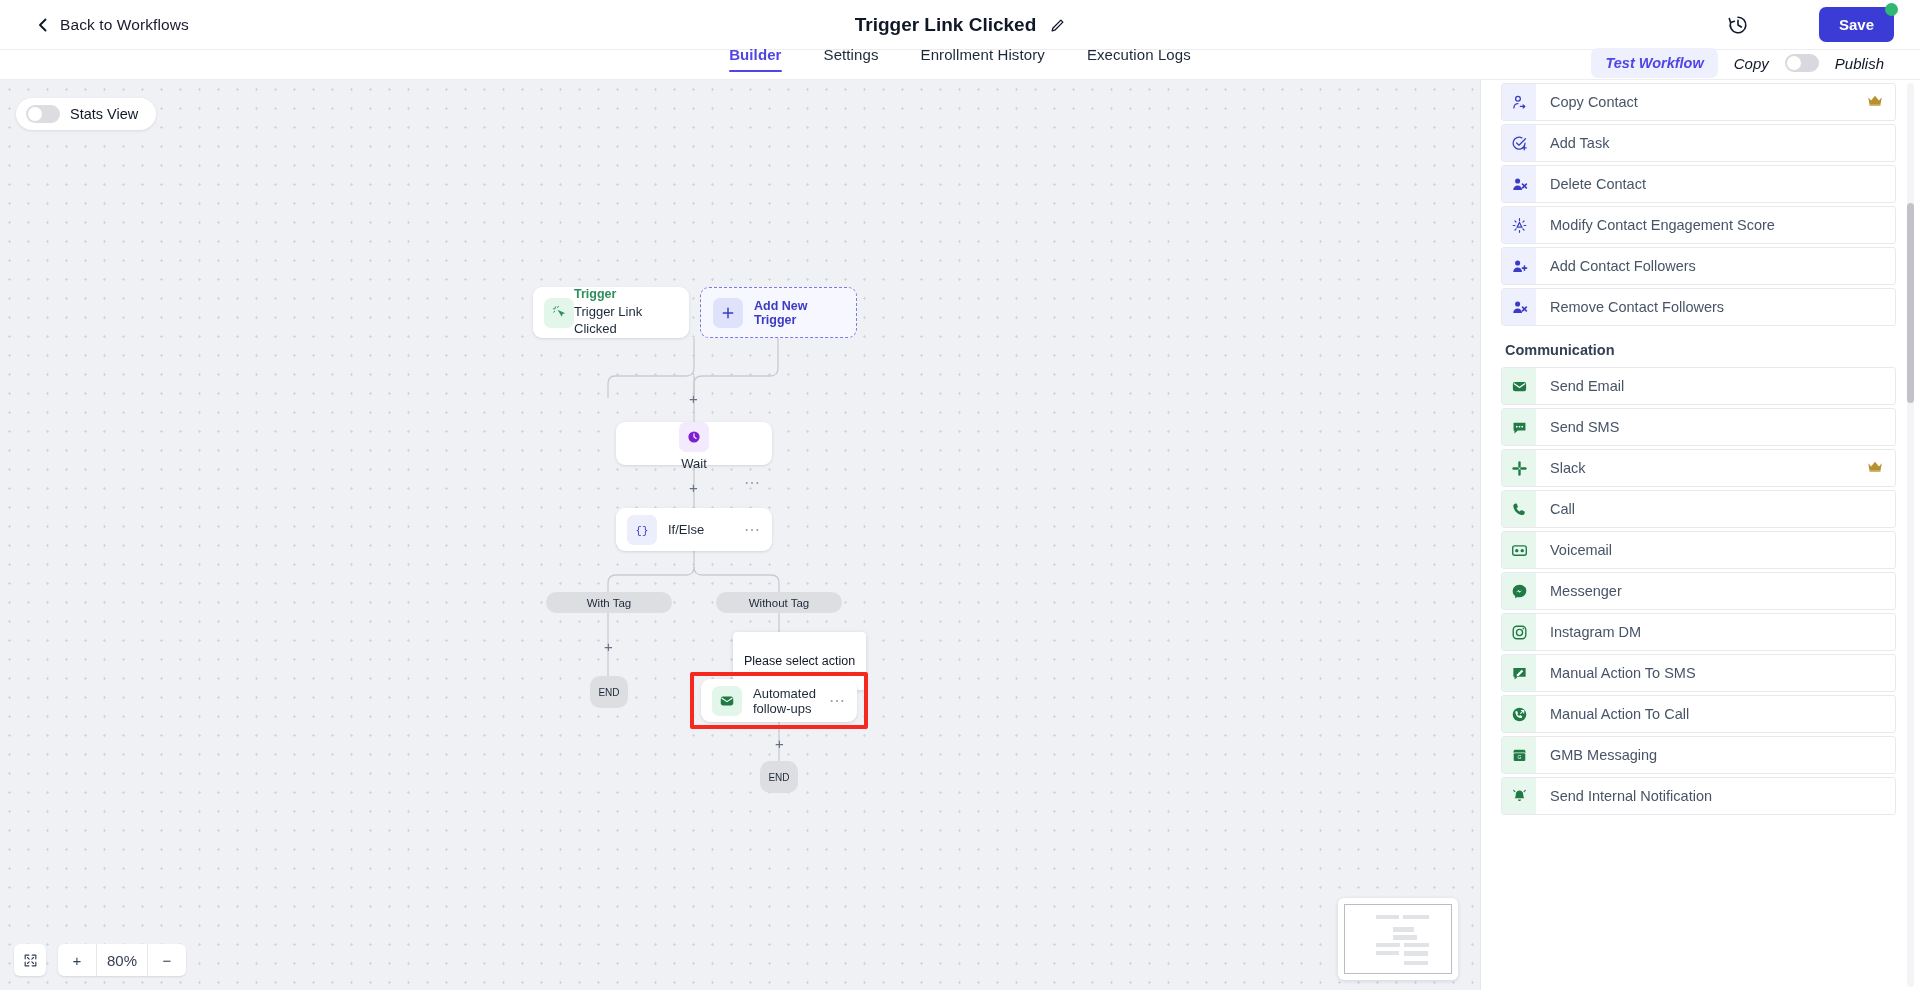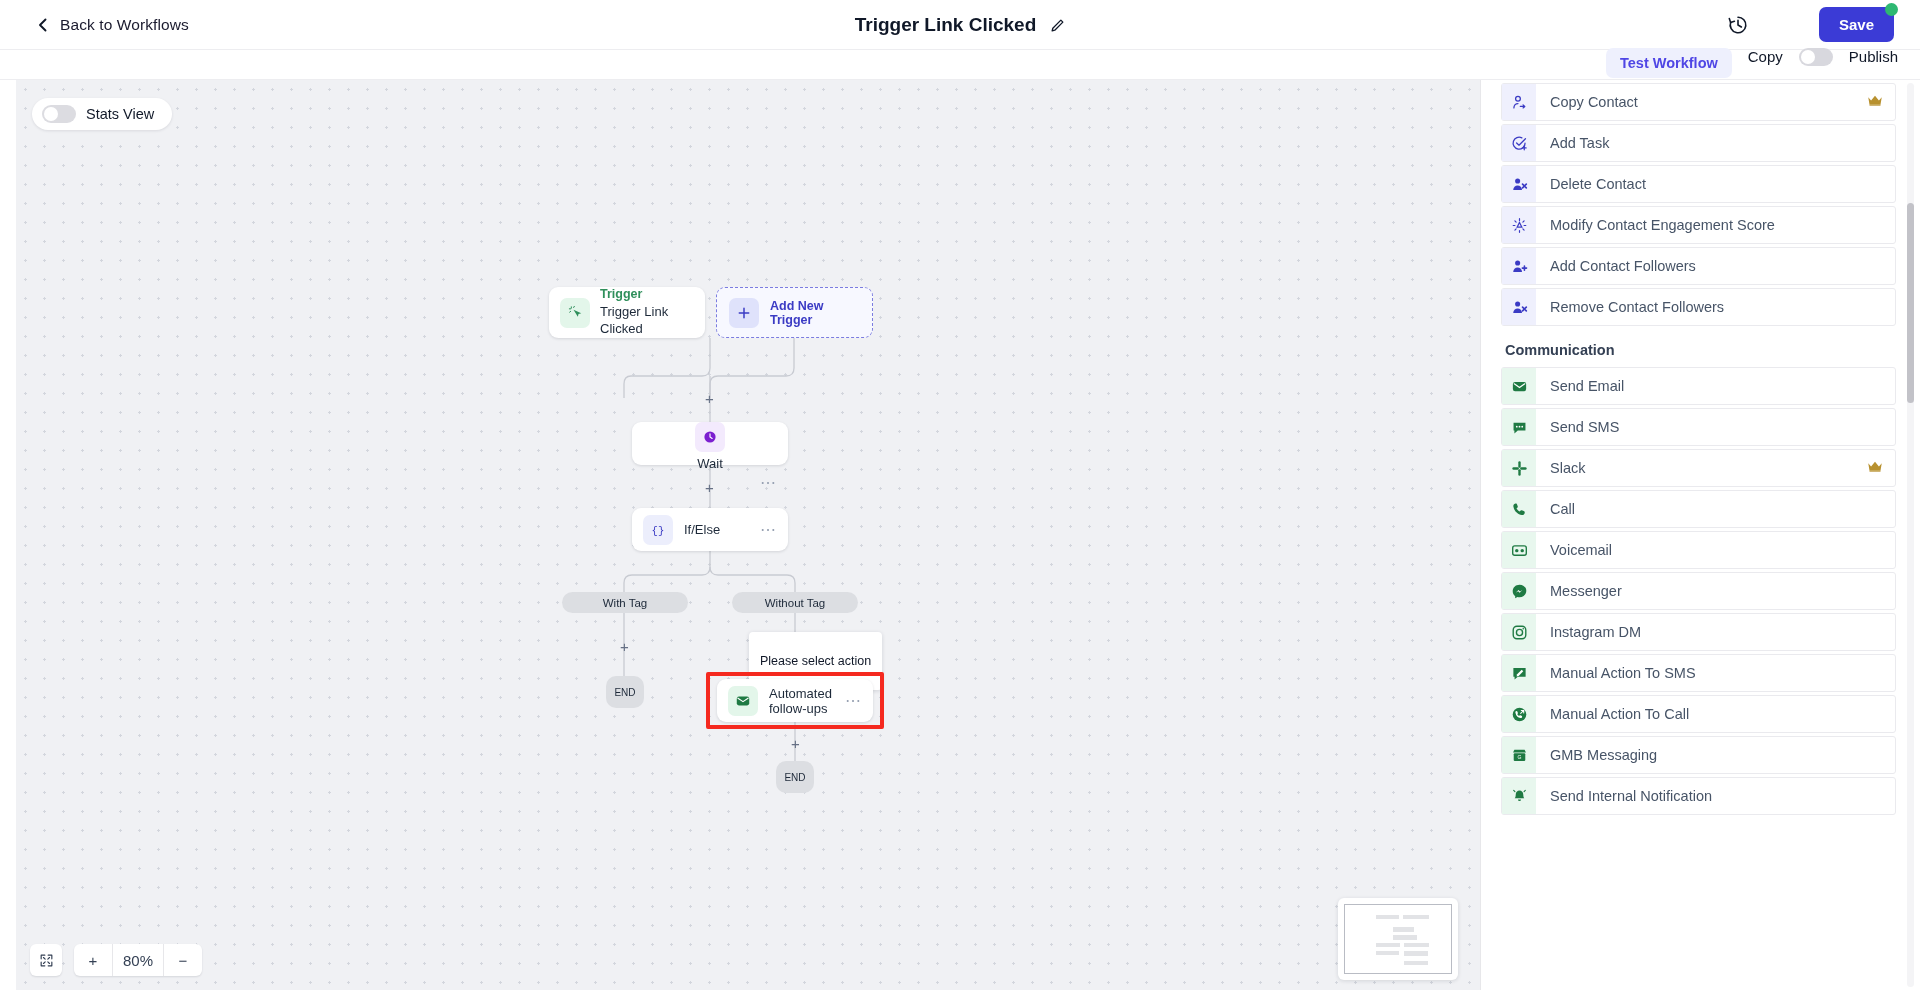--- a/index.html
+++ b/index.html
@@ -69,22 +69,22 @@
   .tab {
     font-size: 15px; color: #1d2939; cursor: pointer;
     padding-bottom: 9px; position: relative; letter-spacing: .1px;
   }
   .tab.active { color: #4f46e5; font-weight: 600; }
   .tab.active::after {
     content: ""; position: absolute; left: 0; right: 0; bottom: 0;
     height: 2.5px; background: #4f46e5; border-radius: 2px;
   }
   .tabs-right {
-    position: absolute; right: 22px; top: -2px;
-    display: flex; gap: 16px;
+    position: absolute; right: 36px; top: -2px;
+    display: flex; align-items: center; gap: 16px; font-style: italic;
   }
   .test-wf {
     background: #eef0fd; color: #4f46e5;
     font-size: 14.5px; font-weight: 600;
     padding: 7px 14px; border-radius: 7px; cursor: pointer;
   }
   .draft-lbl, .pub-lbl { font-size: 15px; color: #101828; }
   .toggle {
     width: 34px; height: 18px; border-radius: 10px;
     background: #d8d8de; position: relative; cursor: pointer;
@@ -97,21 +97,20 @@
   
   .body { flex: 1; display: flex; min-height: 0; position: relative; }
 
   
   .canvas {
     position: relative; flex: 1; min-width: 0;
     background-color: #f0f1f4;
     background-image: radial-gradient(#d3d6dd 1.1px, transparent 1.1px);
     background-size: 19px 19px;
     overflow: hidden;
-    margin-left: 16px;
   }
   .stats-toggle {
     position: absolute; left: 16px; top: 18px;
     background: #fff; border-radius: 20px;
     display: flex; align-items: center; gap: 10px;
     padding: 7px 18px 7px 10px;
     box-shadow: 0 1px 3px rgba(16,24,40,.10);
     cursor: pointer; z-index: 5;
   }
   .stats-toggle .toggle { background: #dcdce1; }
@@ -135,21 +134,21 @@
   .ico-blue { background: #eceefc; }
   .node-text { display: flex; flex-direction: column; gap: 1px; }
   .node-ttl { font-size: 12.5px; color: #2f8f5b; font-weight: 600; line-height: 1.25; }
   .node-sub { font-size: 13px; color: #1d2939; line-height: 1.3; }
   .node-lbl { font-size: 13px; color: #1d2939; }
   .dots {
     margin-left: auto; color: #98a2b3; font-size: 16px;
     letter-spacing: 1px; line-height: 1; cursor: pointer;
   }
 
-  #node-trigger { left: 533px; top: 207px; width: 156px; height: 51px; padding: 0 11px; gap: 10px; }
+  #node-trigger { left: 533px; top: 207px; width: 156px; height: 51px; padding: 0 11px; }
   #node-add-trigger {
     left: 700px; top: 207px; width: 157px; height: 51px;
     background: #f7f8ff; border: 1.6px dashed #7b7ce0;
     box-shadow: none; padding: 0 12px; gap: 11px; border-radius: 9px;
   }
   #node-add-trigger .node-ico { background: #dfe2fb; }
   #node-add-trigger .node-lbl { color: #3b3bc4; font-weight: 700; font-size: 12.5px; }
   #node-wait { left: 616px; top: 342px; width: 156px; height: 43px; padding: 0 11px; gap: 4px; flex-direction: column; }
   #node-ifelse { left: 616px; top: 428px; width: 156px; height: 43px; padding: 0 11px; gap: 11px; }
   #node-email { left: 701px; top: 599px; width: 156px; height: 43px; padding: 0 11px; gap: 11px; }
@@ -293,20 +292,26 @@
         </svg>
       </span>
       <span class="save-wrap">
         <button class="save-btn">Save</button>
         <span class="save-dot"></span>
       </span>
     </div>
   </div>
 
   <div class="tabsrow">
+    <div class="tabs">
+      <div class="tab active">Builder</div>
+      <div class="tab">Settings</div>
+      <div class="tab">Enrollment History</div>
+      <div class="tab">Execution Logs</div>
+    </div>
     <div class="tabs-right">
       <div class="test-wf">Test Workflow</div>
       <span class="draft-lbl">Copy</span>
       <div class="toggle">
           <span class="knob"></span>
         </div>
       <span class="pub-lbl">Publish</span>
     </div>
   </div>
 

